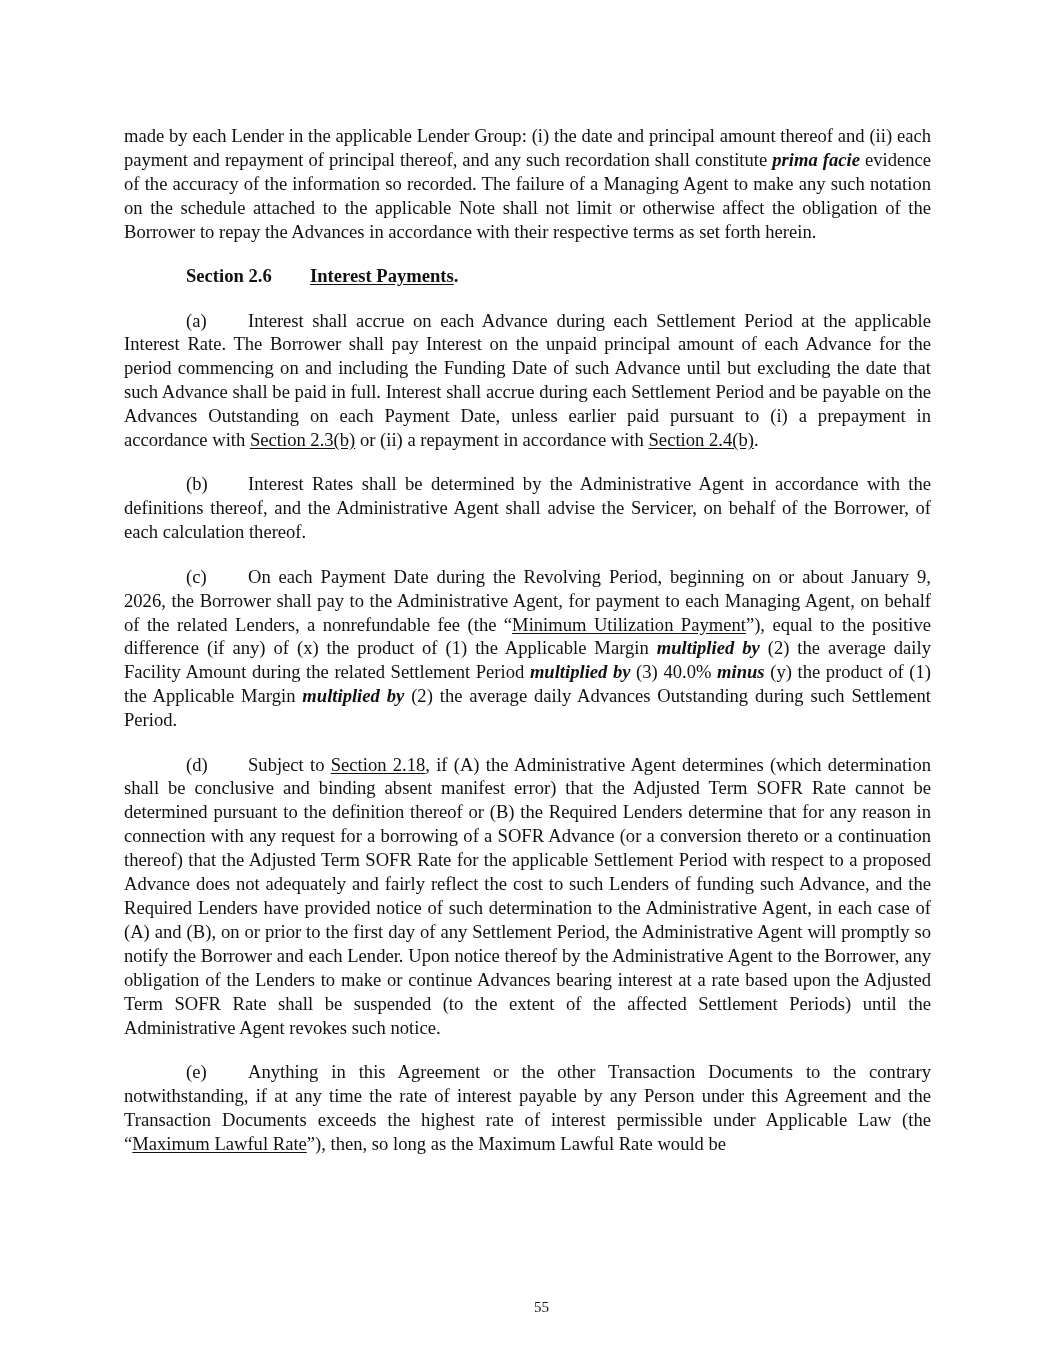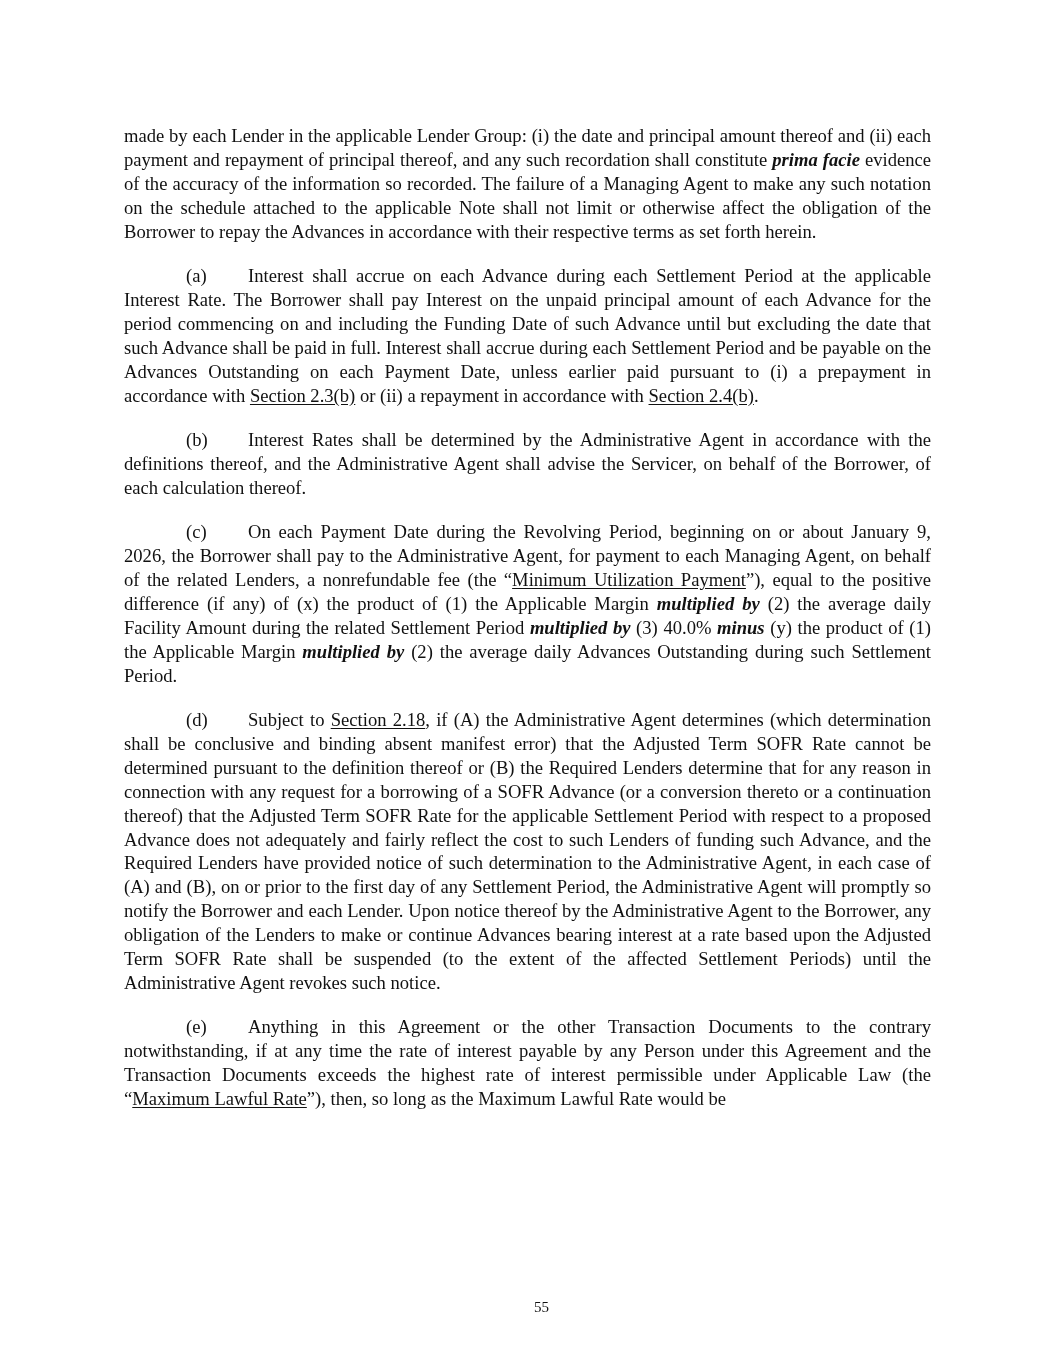--- a/index.html
+++ b/index.html
@@ -27,20 +27,21 @@
     margin-top: 18px;
   }
 </style>
 </head>
 <body>
 
 <div class="page">
 
   <p class="para"><span>made by each Lender in the applicable Lender Group:  (i) the date and principal amount thereof and (ii) each payment and repayment of principal thereof, and any such recordation shall constitute </span><span class="i">prima facie</span><span> evidence of the accuracy of the information so recorded.  The failure of a Managing Agent to make any such notation on the schedule attached to the applicable Note shall not limit or otherwise affect the obligation of the Borrower to repay the Advances in accordance with their respective terms as set forth herein.</span></p>
 
+  <div class="heading"><span class="num">Section 2.6</span><span class="u">Interest Payments</span><span>.</span></div>
 
   <p class="para"><span class="indent"></span><span class="label">(a)</span><span>Interest shall accrue on each Advance during each Settlement Period at the applicable Interest Rate.  The Borrower shall pay Interest on the unpaid principal amount of each Advance for the period commencing on and including the Funding Date of such Advance until but excluding the date that such Advance shall be paid in full.  Interest shall accrue during each Settlement Period and be payable on the Advances Outstanding on each Payment Date, unless earlier paid pursuant to (i) a prepayment in accordance with </span><span class="u">Section 2.3(b)</span><span> or (ii) a repayment in accordance with </span><span class="u">Section 2.4(b)</span><span>.</span></p>
 
   <p class="para"><span class="indent"></span><span class="label">(b)</span><span>Interest Rates shall be determined by the Administrative Agent in accordance with the definitions thereof, and the Administrative Agent shall advise the Servicer, on behalf of the Borrower, of each calculation thereof.</span></p>
 
   <p class="para"><span class="indent"></span><span class="label">(c)</span><span>On each Payment Date during the Revolving Period, beginning on or about January 9, 2026, the Borrower shall pay to the Administrative Agent, for payment to each Managing Agent, on behalf of the related Lenders, a nonrefundable fee (the “</span><span class="u">Minimum Utilization Payment</span><span>”), equal to the positive difference (if any) of (x) the product of (1) the Applicable Margin </span><span class="i">multiplied by</span><span> (2) the average daily Facility Amount during the related Settlement Period </span><span class="i">multiplied by</span><span> (3) 40.0% </span><span class="i">minus</span><span> (y) the product of (1) the Applicable Margin </span><span class="i">multiplied by</span><span> (2) the average daily Advances Outstanding during such Settlement Period.</span></p>
 
   <p class="para"><span class="indent"></span><span class="label">(d)</span><span>Subject to </span><span class="u">Section 2.18</span><span>, if (A) the Administrative Agent determines (which determination shall be conclusive and binding absent manifest error) that the Adjusted Term SOFR Rate cannot be determined pursuant to the definition thereof or (B) the Required Lenders determine that for any reason in connection with any request for a borrowing of a SOFR Advance (or a conversion thereto or a continuation thereof) that the Adjusted Term SOFR Rate for the applicable Settlement Period with respect to a proposed Advance does not adequately and fairly reflect the cost to such Lenders of funding such Advance, and the Required Lenders have provided notice of such determination to the Administrative Agent, in each case of (A) and (B), on or prior to the first day of any Settlement Period, the Administrative Agent will promptly so notify the Borrower and each Lender.  Upon notice thereof by the Administrative Agent to the Borrower, any obligation of the Lenders to make or continue Advances bearing interest at a rate based upon the Adjusted Term SOFR Rate shall be suspended (to the extent of the affected Settlement Periods) until the Administrative Agent revokes such notice.</span></p>
 
   <p class="para"><span class="indent"></span><span class="label">(e)</span><span>Anything in this Agreement or the other Transaction Documents to the contrary notwithstanding, if at any time the rate of interest payable by any Person under this Agreement and the Transaction Documents exceeds the highest rate of interest permissible under Applicable Law (the “</span><span class="u">Maximum Lawful Rate</span><span>”), then, so long as the Maximum Lawful Rate would be</span></p>

